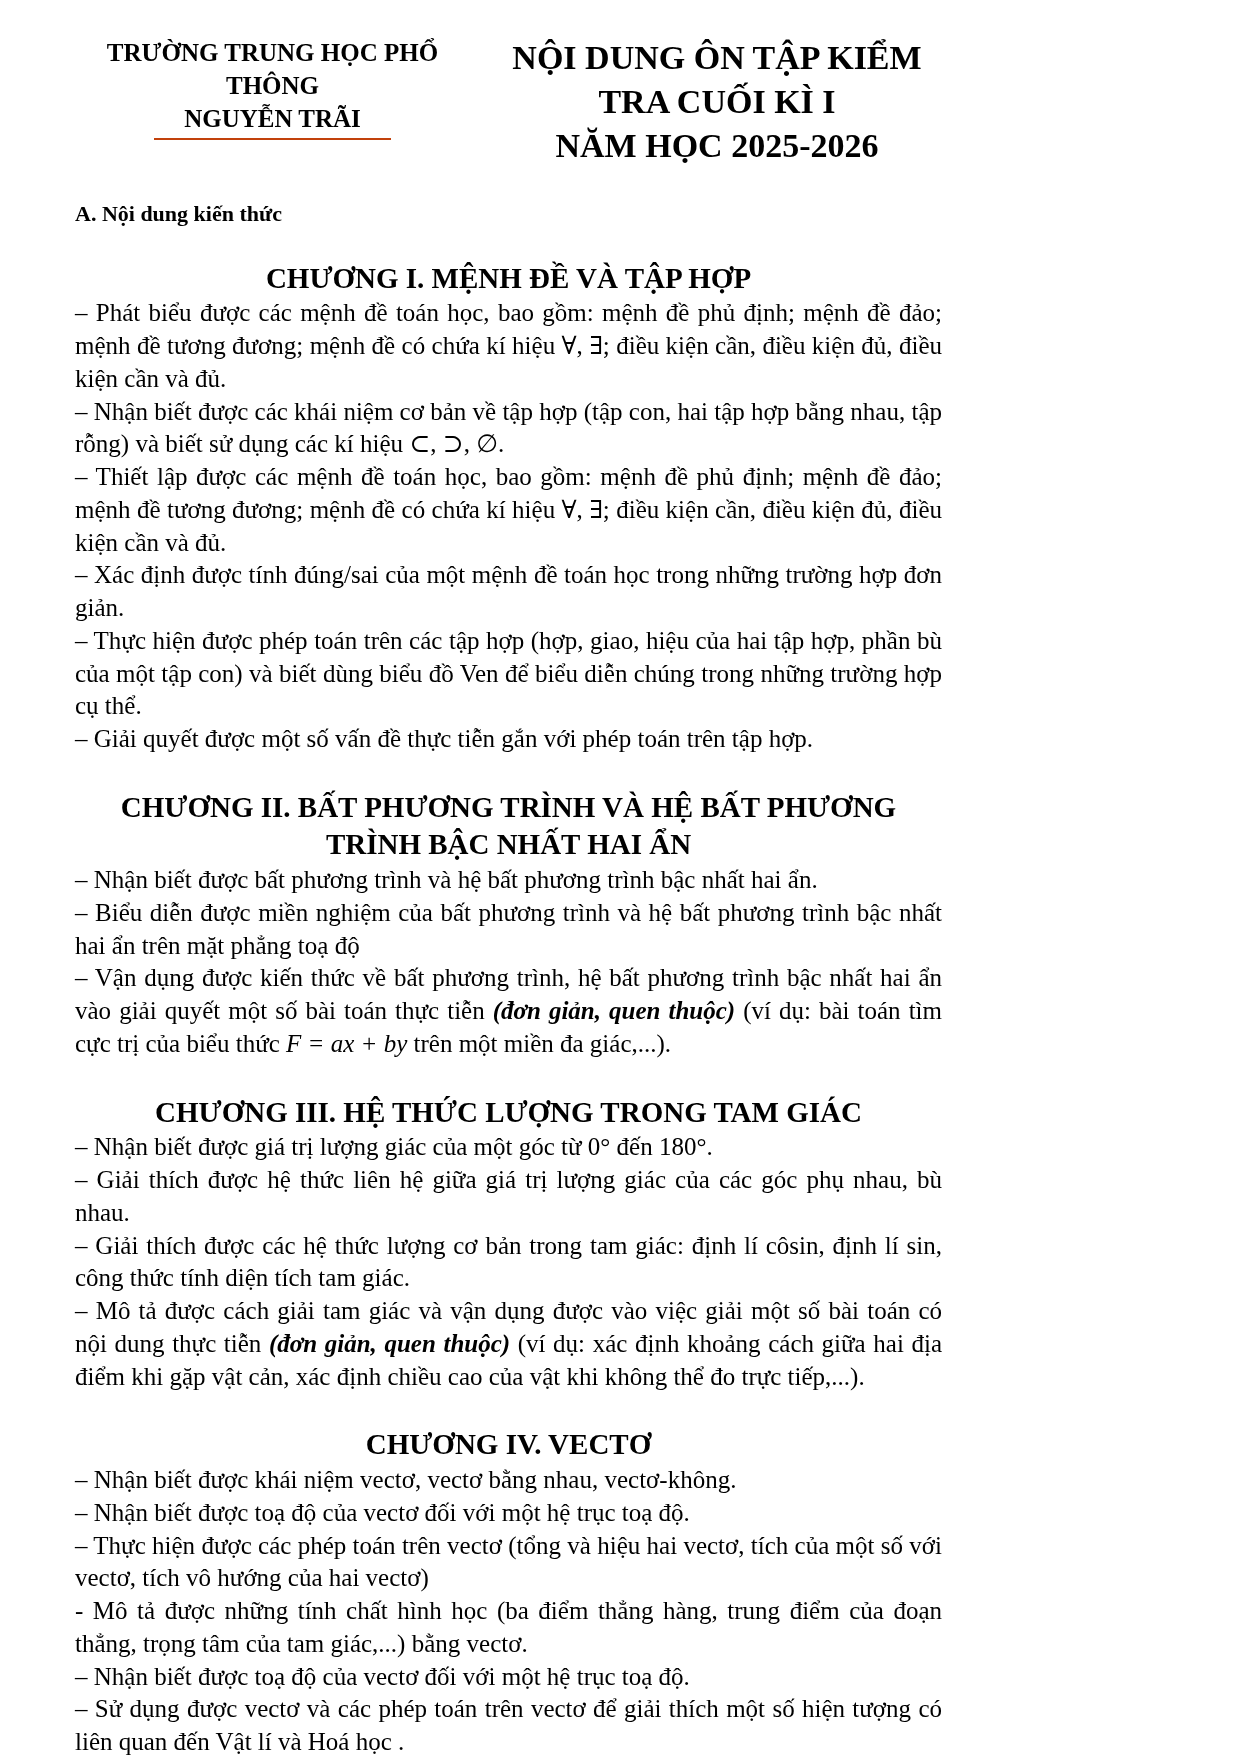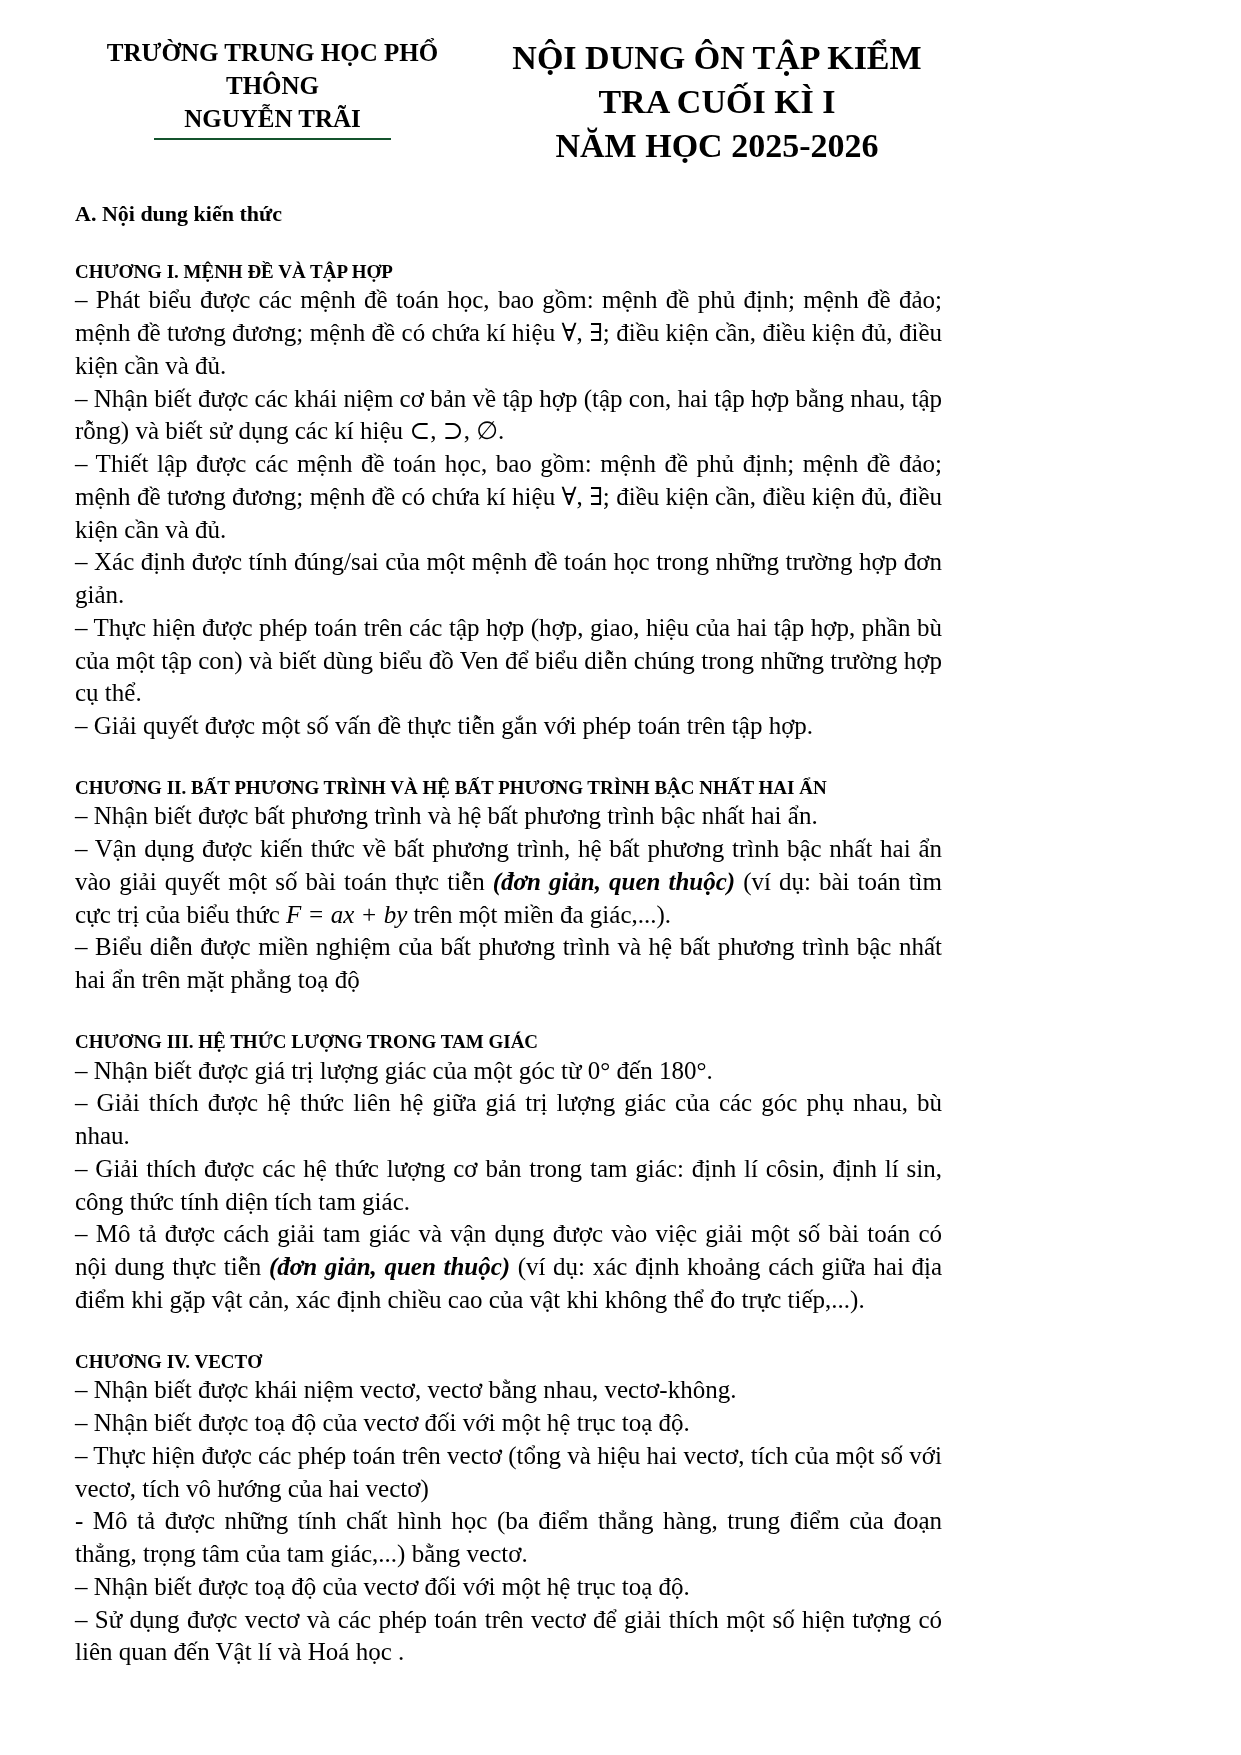--- a/index.html
+++ b/index.html
@@ -23,45 +23,45 @@
     text-align: center;
     font-weight: bold;
     font-size: 25px;
     line-height: 1.32;
     flex-shrink: 0;
   }
   .school-name-wrap { display: inline-block; }
   .school-name {
     display: inline-block;
     padding: 0 30px 3px 30px;
-    border-bottom: 2px solid #14532d;
+    border-bottom: 2px solid #c2410c;
   }
   .hdr-right {
     width: 560px;
     margin-left: 22px;
     text-align: center;
     font-weight: bold;
     font-size: 34px;
     line-height: 1.3;
   }
   .subject-line { margin-top: 2px; }
   .red { color: #ee0c0c; }
   .class-label { margin-left: 55px; }
   
   .section-a-title {
     font-weight: bold;
     font-size: 22px;
     margin: 32px 0 0 0;
   }
   .chap-title {
     font-weight: bold;
-    font-size: 19px;
+    font-size: 29px;
     line-height: 1.3;
     margin: 33px 0 0 0;
-    text-align: left;
+    text-align: center;
   }
   .bullet {
     font-size: 25px;
     line-height: 1.31;
     margin: 0;
     text-align: justify;
   }
   .bullet .bi { font-weight: bold; font-style: italic; }
   .bullet .it { font-style: italic; }
 </style>
@@ -91,22 +91,22 @@
         <p class="bullet"><span>– Phát biểu được các mệnh đề toán học, bao gồm: mệnh đề phủ định; mệnh đề đảo; mệnh đề tương đương; mệnh đề có chứa kí hiệu ∀, ∃; điều kiện cần, điều kiện đủ, điều kiện cần và đủ.</span></p>
         <p class="bullet"><span>– Nhận biết được các khái niệm cơ bản về tập hợp (tập con, hai tập hợp bằng nhau, tập rỗng) và biết sử dụng các kí hiệu ⊂, ⊃, ∅.</span></p>
         <p class="bullet"><span>– Thiết lập được các mệnh đề toán học, bao gồm: mệnh đề phủ định; mệnh đề đảo; mệnh đề tương đương; mệnh đề có chứa kí hiệu ∀, ∃; điều kiện cần, điều kiện đủ, điều kiện cần và đủ.</span></p>
         <p class="bullet"><span>– Xác định được tính đúng/sai của một mệnh đề toán học trong những trường hợp đơn giản.</span></p>
         <p class="bullet"><span>– Thực hiện được phép toán trên các tập hợp (hợp, giao, hiệu của hai tập hợp, phần bù của một tập con) và biết dùng biểu đồ Ven để biểu diễn chúng trong những trường hợp cụ thể.</span></p>
         <p class="bullet"><span>– Giải quyết được một số vấn đề thực tiễn gắn với phép toán trên tập hợp.</span></p>
       </section>
       <section>
         <h2 class="chap-title">CHƯƠNG II.  BẤT PHƯƠNG TRÌNH VÀ HỆ BẤT PHƯƠNG TRÌNH BẬC NHẤT HAI ẨN</h2>
         <p class="bullet"><span>– Nhận biết được bất phương trình và hệ bất phương trình bậc nhất hai ẩn.</span></p>
+        <p class="bullet"><span>– Biểu diễn được miền nghiệm của bất phương trình và hệ bất phương trình bậc nhất hai ẩn trên mặt phẳng toạ độ</span></p>
         <p class="bullet"><span>– Vận dụng được kiến thức về bất phương trình, hệ bất phương trình bậc nhất hai ẩn vào giải quyết một số bài toán thực tiễn </span><span class="bi">(đơn giản, quen thuộc)</span><span> (ví dụ: bài toán tìm cực trị của biểu thức </span><span class="it">F = ax + by</span><span> trên một miền đa giác,...).</span></p>
-        <p class="bullet"><span>– Biểu diễn được miền nghiệm của bất phương trình và hệ bất phương trình bậc nhất hai ẩn trên mặt phẳng toạ độ</span></p>
       </section>
       <section>
         <h2 class="chap-title">CHƯƠNG III. HỆ THỨC LƯỢNG TRONG TAM GIÁC</h2>
         <p class="bullet"><span>– Nhận biết được giá trị lượng giác của một góc từ 0° đến 180°.</span></p>
         <p class="bullet"><span>– Giải thích được hệ thức liên hệ giữa giá trị lượng giác của các góc phụ nhau, bù nhau.</span></p>
         <p class="bullet"><span>– Giải thích được các hệ thức lượng cơ bản trong tam giác: định lí côsin, định lí sin, công thức tính diện tích tam giác.</span></p>
         <p class="bullet"><span>– Mô tả được cách giải tam giác và vận dụng được vào việc giải một số bài toán có nội dung thực tiễn </span><span class="bi">(đơn giản, quen thuộc)</span><span> (ví dụ: xác định khoảng cách giữa hai địa điểm khi gặp vật cản, xác định chiều cao của vật khi không thể đo trực tiếp,...).</span></p>
       </section>
       <section>
         <h2 class="chap-title">CHƯƠNG IV. VECTƠ</h2>

